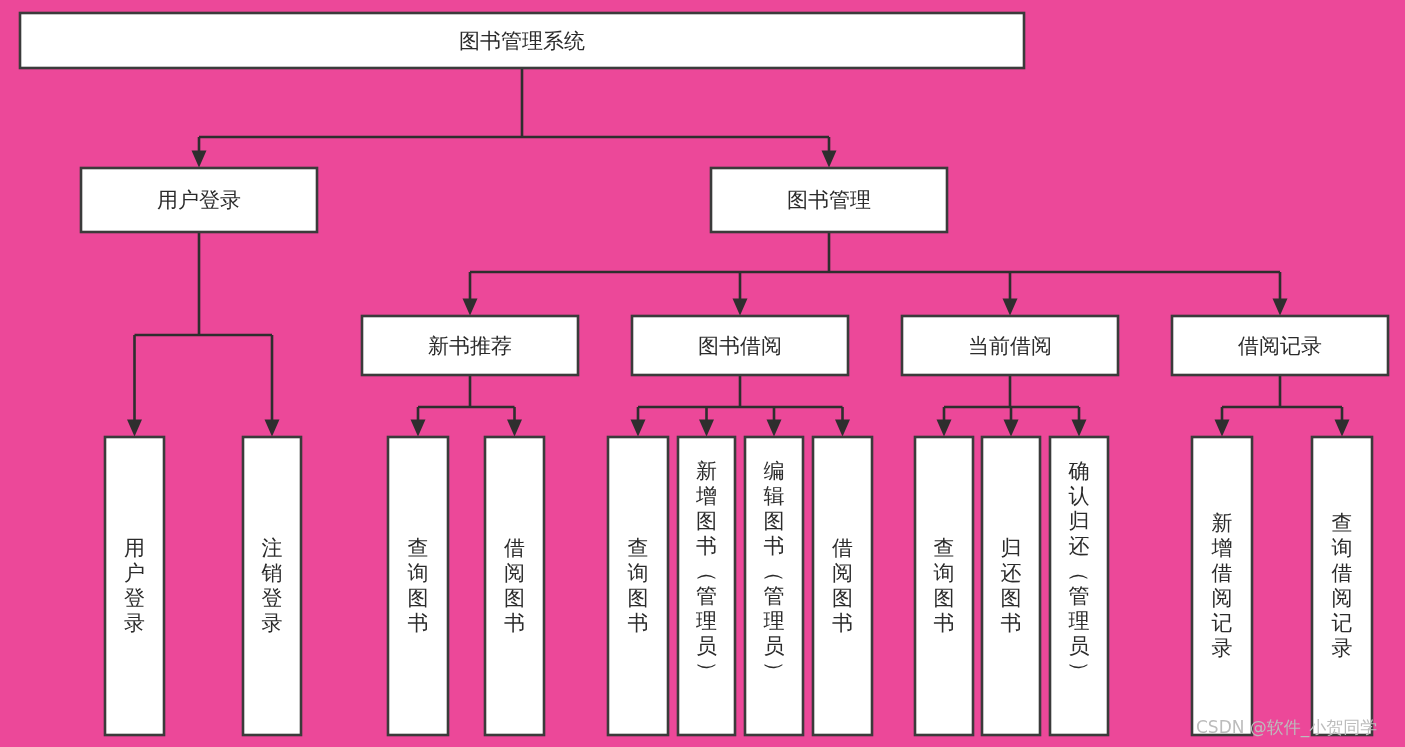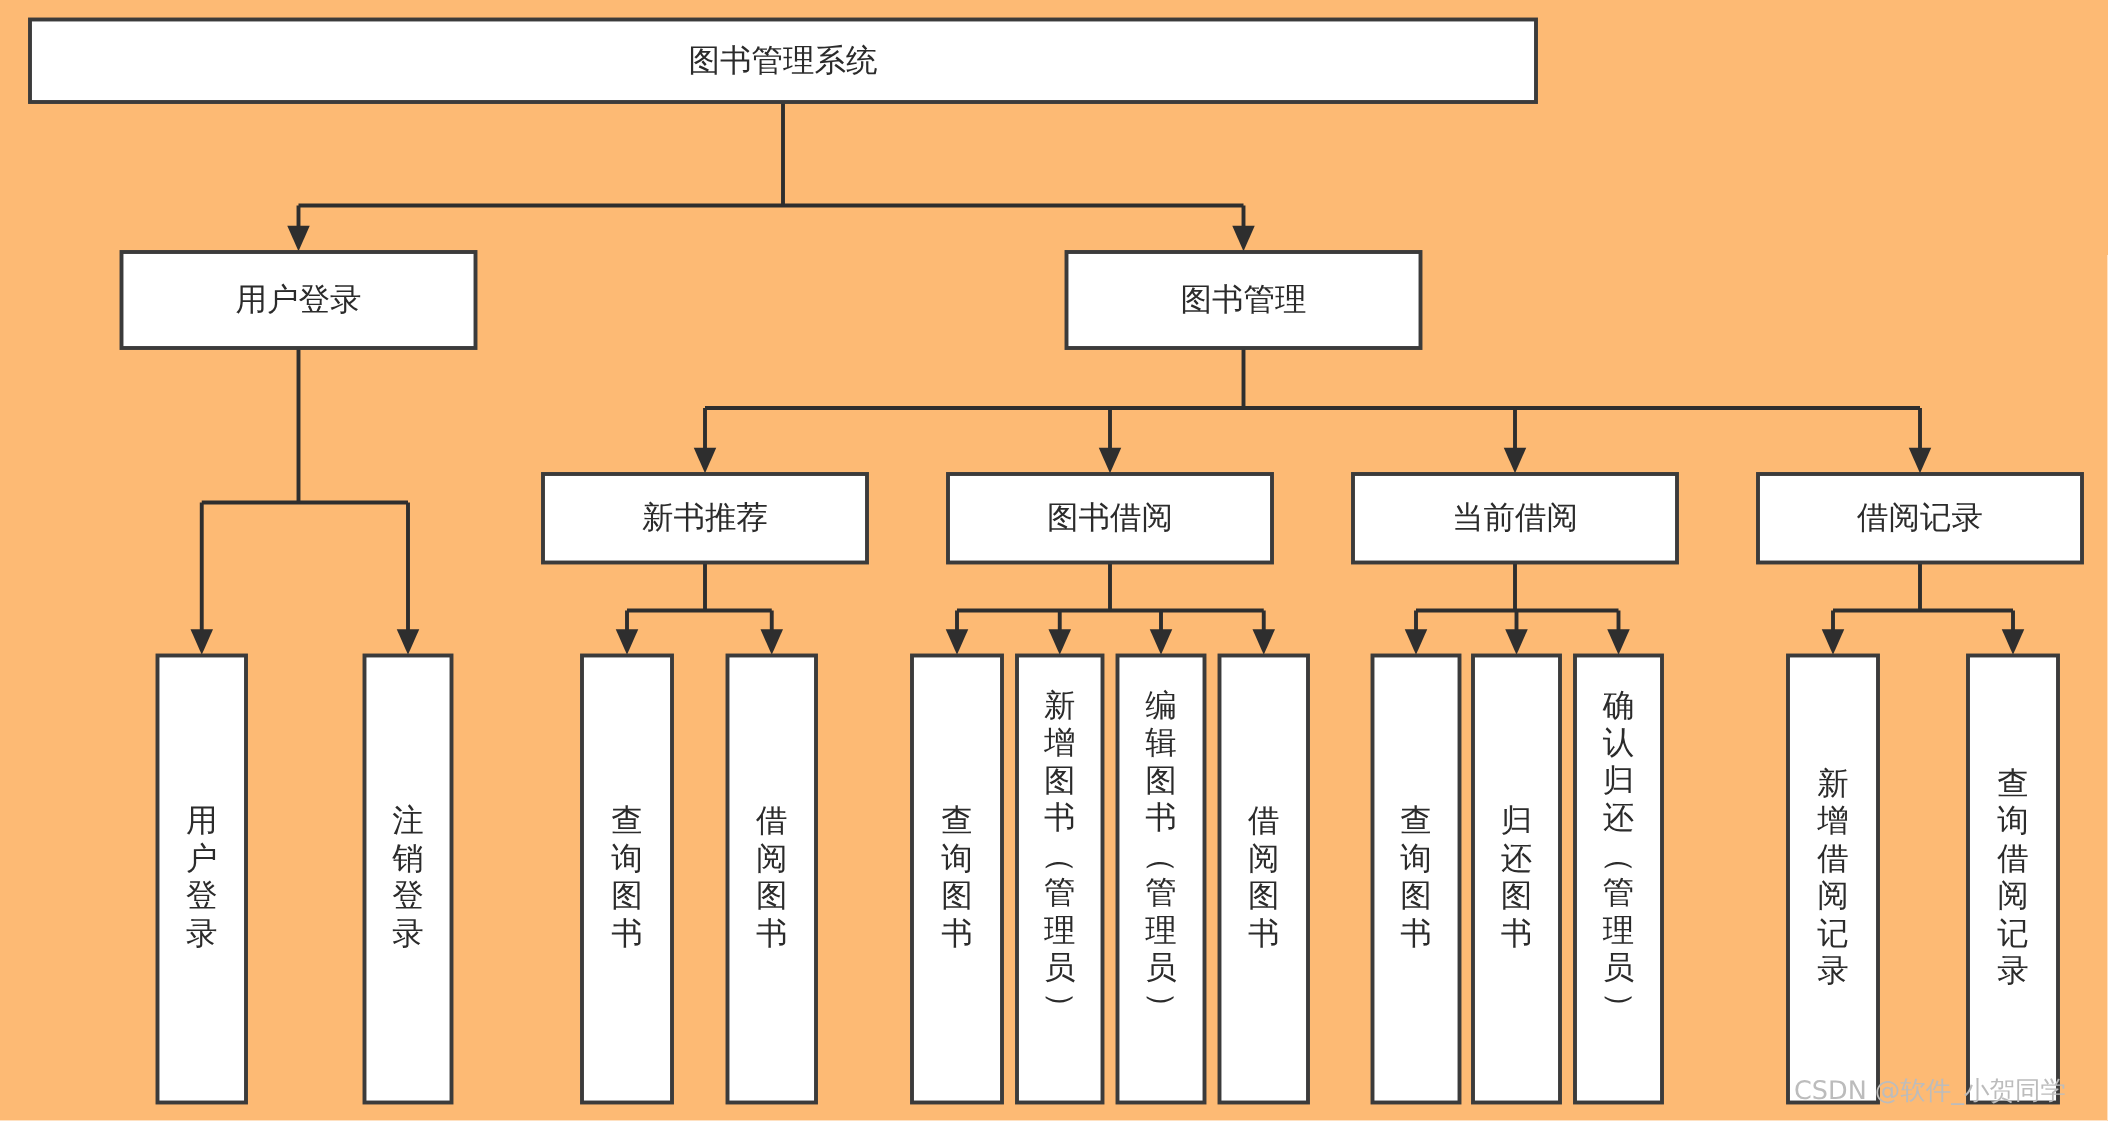--- a/index.html
+++ b/index.html
@@ -8,21 +8,21 @@
     padding: 0;
     background: #ffffff;
   }
   body {
     font-family: "DejaVu Sans", "Liberation Sans", sans-serif;
   }
   #diagram-root {
     position: relative;
     width: 1405px;
     height: 747px;
-    background: #fdba74;
+    background: #ec4899;
     overflow: hidden;
   }
   svg#tree-svg {
     position: absolute;
     left: 0;
     top: 0;
     width: 1405px;
     height: 747px;
   }
   .node-box {

